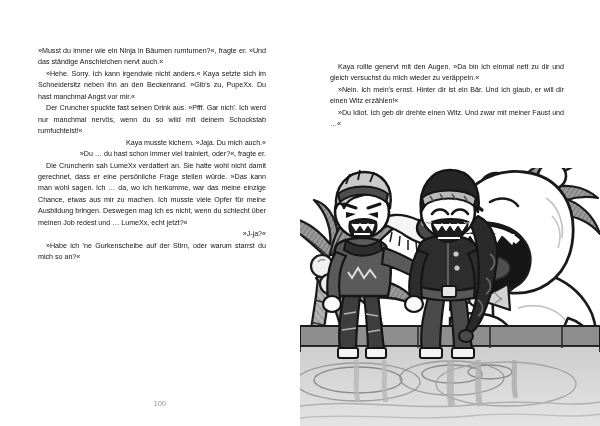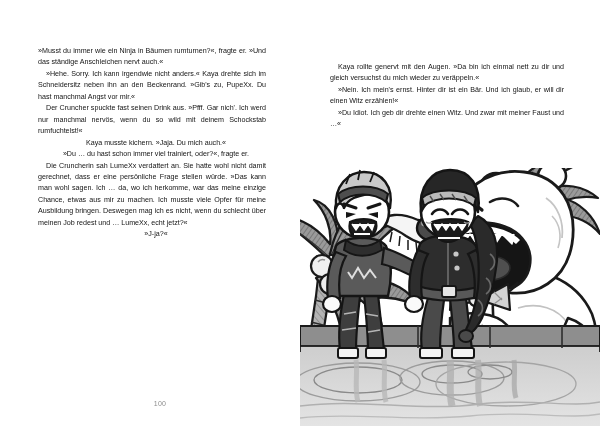--- a/index.html
+++ b/index.html
@@ -37,21 +37,21 @@
     left: 330px;
     top: 62px;
     width: 234px;
   }
   .para {
     margin: 0;
     text-indent: 8px;
     text-align: justify;
   }
   .para.noindent { text-indent: 0; }
-  .para.lastline-left { text-align: center; }
+  .para.lastline-left { text-align: right; }
   .para.sfx {
     text-indent: 8px;
     font-weight: bold;
     letter-spacing: 0.1px;
     margin-top: 36px;
   }
 
   
   #folio {
     position: absolute;
@@ -76,26 +76,27 @@
   }
   #illo svg { display: block; }
 </style>
 </head>
 <body>
 
 <div id="page">
 
   <div id="col-left" class="column">
     <p class="para noindent">»Musst du immer wie ein Ninja in Bäumen rumturnen?«, fragte er. »Und das ständige Anschleichen nervt auch.«</p>
-    <p class="para">»Hehe. Sorry. Ich kann irgendwie nicht anders.« Kaya drehte sich im Schneidersitz neben ihn an den Beckenrand. »Gib's zu, PupeXx. Du hast manchmal Angst vor mir.«</p>
+    <p class="para">»Hehe. Sorry. Ich kann irgendwie nicht anders.« Kaya setzte sich im Schneidersitz neben ihn an den Beckenrand. »Gib's zu, PupeXx. Du hast manchmal Angst vor mir.«</p>
     <p class="para">Der Cruncher spuckte fast seinen Drink aus. »Pfff. Gar nich'. Ich werd nur manchmal nervös, wenn du so wild mit deinem Schockstab rumfuchtelst!«</p>
     <p class="para lastline-left">Kaya musste kichern. »Jaja. Du mich auch.«</p>
     <p class="para lastline-left">»Du … du hast schon immer viel trainiert, oder?«, fragte er.</p>
     <p class="para">Die Cruncherin sah LumeXx verdattert an. Sie hatte wohl nicht damit gerechnet, dass er eine persönliche Frage stellen würde. »Das kann man wohl sagen. Ich … da, wo ich herkomme, war das meine einzige Chance, etwas aus mir zu machen. Ich musste viele Opfer für meine Ausbildung bringen. Deswegen mag ich es nicht, wenn du schlecht über meinen Job redest und … LumeXx, echt jetzt?«</p>
     <p class="para lastline-left">»J-ja?«</p>
+    <p class="para">»Habe ich 'ne Gurkenscheibe auf der Stirn, oder warum starrst du mich so an?«</p>
   </div>
 
   <div id="col-right" class="column">
     <p class="para">Kaya rollte genervt mit den Augen. »Da bin ich einmal nett zu dir und gleich versuchst du mich wieder zu veräppeln.«</p>
     <p class="para">»Nein. Ich mein's ernst. Hinter dir ist ein Bär. Und ich glaub, er will dir einen Witz erzählen!«</p>
     <p class="para">»Du Idiot. Ich geb dir drehte einen Witz. Und zwar mit meiner Faust und …«</p>
     <p class="para sfx">*GRRRRR*</p>
     <p class="para lastline-left">»Da ist wirklich ein Bär, oder?«, flüsterte sie.</p>
   </div>
 

